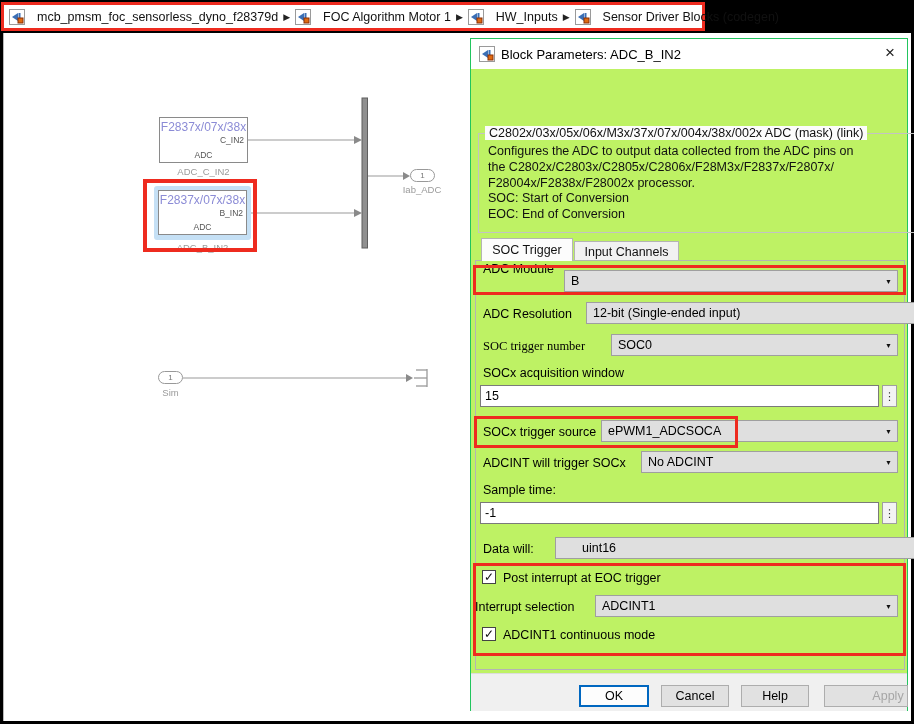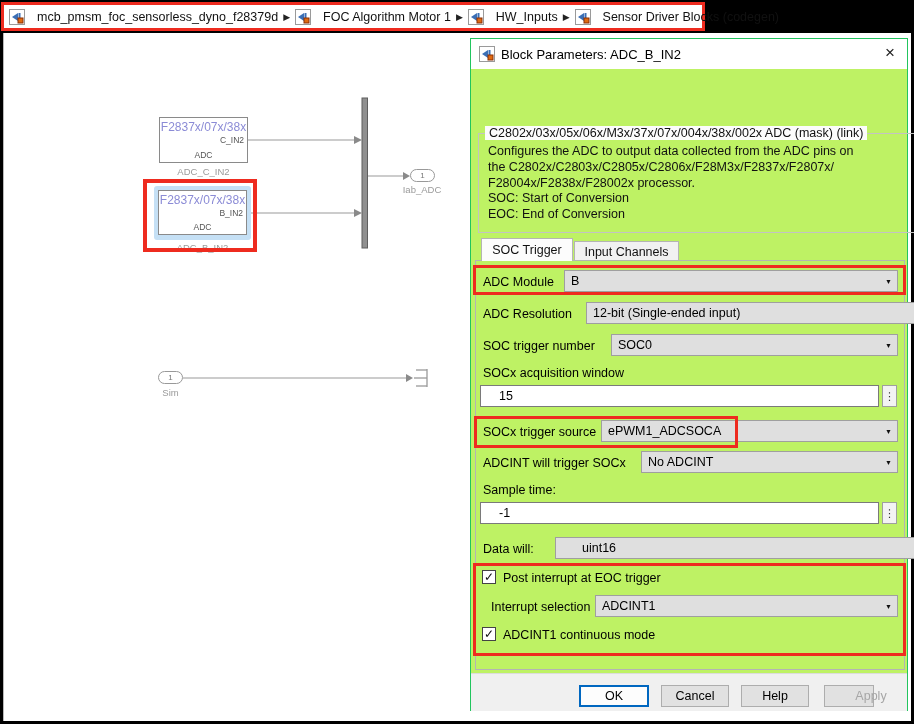--- a/index.html
+++ b/index.html
@@ -53,33 +53,33 @@
          border: 1px solid #b4b4b4; border-bottom: none; cursor: pointer; }
   #tab-soc { left: 10px; top: 199px; width: 92px; height: 23px; background: #fcfcfc; z-index: 3; }
   #tab-input { left: 103px; top: 202px; width: 105px; height: 20px; background: #f1f1f1; z-index: 1; }
   #tabpane { position: absolute; left: 4px; top: 221px; width: 430px; height: 410px; border: 1px solid #b4b4b4; z-index: 2; background: transparent; }
 
   .flabel { position: absolute; font-size: 12.5px; color: #000; white-space: nowrap; z-index: 4; }
   .combo { position: absolute; height: 22px; background: #dfdfdf; border: 1px solid #9f9f9f; z-index: 4;
            display: flex; align-items: center; padding: 0 18px 0 6px; font-size: 12.5px; color: #000; cursor: default; }
   .combo .arr { position: absolute; right: 5px; top: 7px; font-size: 7px; color: #111; }
   .textinput { position: absolute; height: 22px; background: #fff; border: 1px solid #7a7a7a; font-size: 12.5px;
-               color: #000; padding: 0 18px; z-index: 4; font-family: "Liberation Sans", sans-serif; outline: none; }
+               color: #000; padding: 0 4px; z-index: 4; font-family: "Liberation Sans", sans-serif; outline: none; }
   .spinbtn { position: absolute; width: 15px; height: 22px; border: 1px solid #9f9f9f; background: #f3f3f3; z-index: 4;
              display: flex; align-items: center; justify-content: center; font-size: 11px; color: #333; cursor: pointer; }
   .checkbox { position: absolute; width: 14px; height: 14px; border: 1px solid #444; background: #fff; z-index: 4;
               display: flex; align-items: center; justify-content: center; font-size: 12px; color: #111; line-height: 1; cursor: pointer; }
 
   #btnbar { position: absolute; left: 0; top: 634px; width: 100%; height: 38px; background: #f0f0f0; border-top: 1px solid #dcdcdc; }
   .btn { position: absolute; top: 11px; height: 22px; background: #e1e1e1; border: 1px solid #adadad; font-size: 12.5px;
          color: #000; display: flex; align-items: center; justify-content: center; cursor: pointer; }
   #btn-ok { left: 108px; width: 70px; background: #fdfdfd; border: 2px solid #0067c0; }
   #btn-cancel { left: 190px; width: 68px; }
   #btn-help { left: 270px; width: 68px; }
-  #btn-apply { left: 353px; width: 50px; color: #a6a6a6; padding-left: 44px; }
+  #btn-apply { left: 353px; width: 84px; color: #a6a6a6; padding-left: 44px; }
 </style>
 </head>
 <body>
 
 <div id="screen">
 
   <div id="crumbbar">
     <span class="crumb">
       <svg width="16" height="16" viewBox="0 0 16 16">
           <rect x="0.5" y="0.5" width="15" height="15" fill="#fff" stroke="#9a9a9a"></rect>
@@ -186,33 +186,33 @@
 the C2802x/C2803x/C2805x/C2806x/F28M3x/F2837x/F2807x/
 F28004x/F2838x/F28002x processor.
 SOC: Start of Conversion
 EOC: End of Conversion</div>
     </div>
 
     <div class="tab" id="tab-soc">SOC Trigger</div>
     <div class="tab" id="tab-input">Input Channels</div>
     <div id="tabpane"></div>
 
-    <span class="flabel" style="left:12px; top:236px;">ADC Module</span>
+    <span class="flabel" style="left:12px; top:223px;">ADC Module</span>
     <div class="combo" style="left:93px; top:231px; width:334px;">
       <span>B</span>
       <span class="arr">▼</span>
     </div>
 
     <span class="flabel" style="left:12px; top:268px;">ADC Resolution</span>
     <div class="combo" style="left:115px; top:263px; width:352px;">
       <span>12-bit (Single-ended input)</span>
       <span class="arr">▼</span>
     </div>
 
-    <span class="flabel" style="left:12px; top:300px;">SOC trigger number</span>
+    <span class="flabel" style="left:12px; top:300px;font-family:Liberation Serif, serif;">SOC trigger number</span>
     <div class="combo" style="left:140px; top:295px; width:287px;">
       <span>SOC0</span>
       <span class="arr">▼</span>
     </div>
 
     <span class="flabel" style="left:12px; top:327px;">SOCx acquisition window</span>
     <input class="textinput" style="left: 9px; top: 346px; width: 399px;" value="15">
     <div class="spinbtn" style="left:411px; top:346px;">⋮</div>
 
     <span class="flabel" style="left:12px; top:386px;">SOCx trigger source</span>
@@ -235,21 +235,21 @@
     <div class="combo" style="left:84px; top:498px; width:400px;padding-left:26px;">
       <span>uint16</span>
       <span class="arr">▼</span>
     </div>
 
     <div class="checkbox" style="left:11px; top:531px;">
       <span>✓</span>
     </div>
     <span class="flabel" style="left:32px; top:532px;">Post interrupt at EOC trigger</span>
 
-    <span class="flabel" style="left:20px; top:561px;">Interrupt selection</span>
+    <span class="flabel" style="left:4px; top:561px;">Interrupt selection</span>
     <div class="combo" style="left:124px; top:556px; width:303px;">
       <span>ADCINT1</span>
       <span class="arr">▼</span>
     </div>
 
     <div class="checkbox" style="left:11px; top:588px;">
       <span>✓</span>
     </div>
     <span class="flabel" style="left:32px; top:589px;">ADCINT1 continuous mode</span>
 

